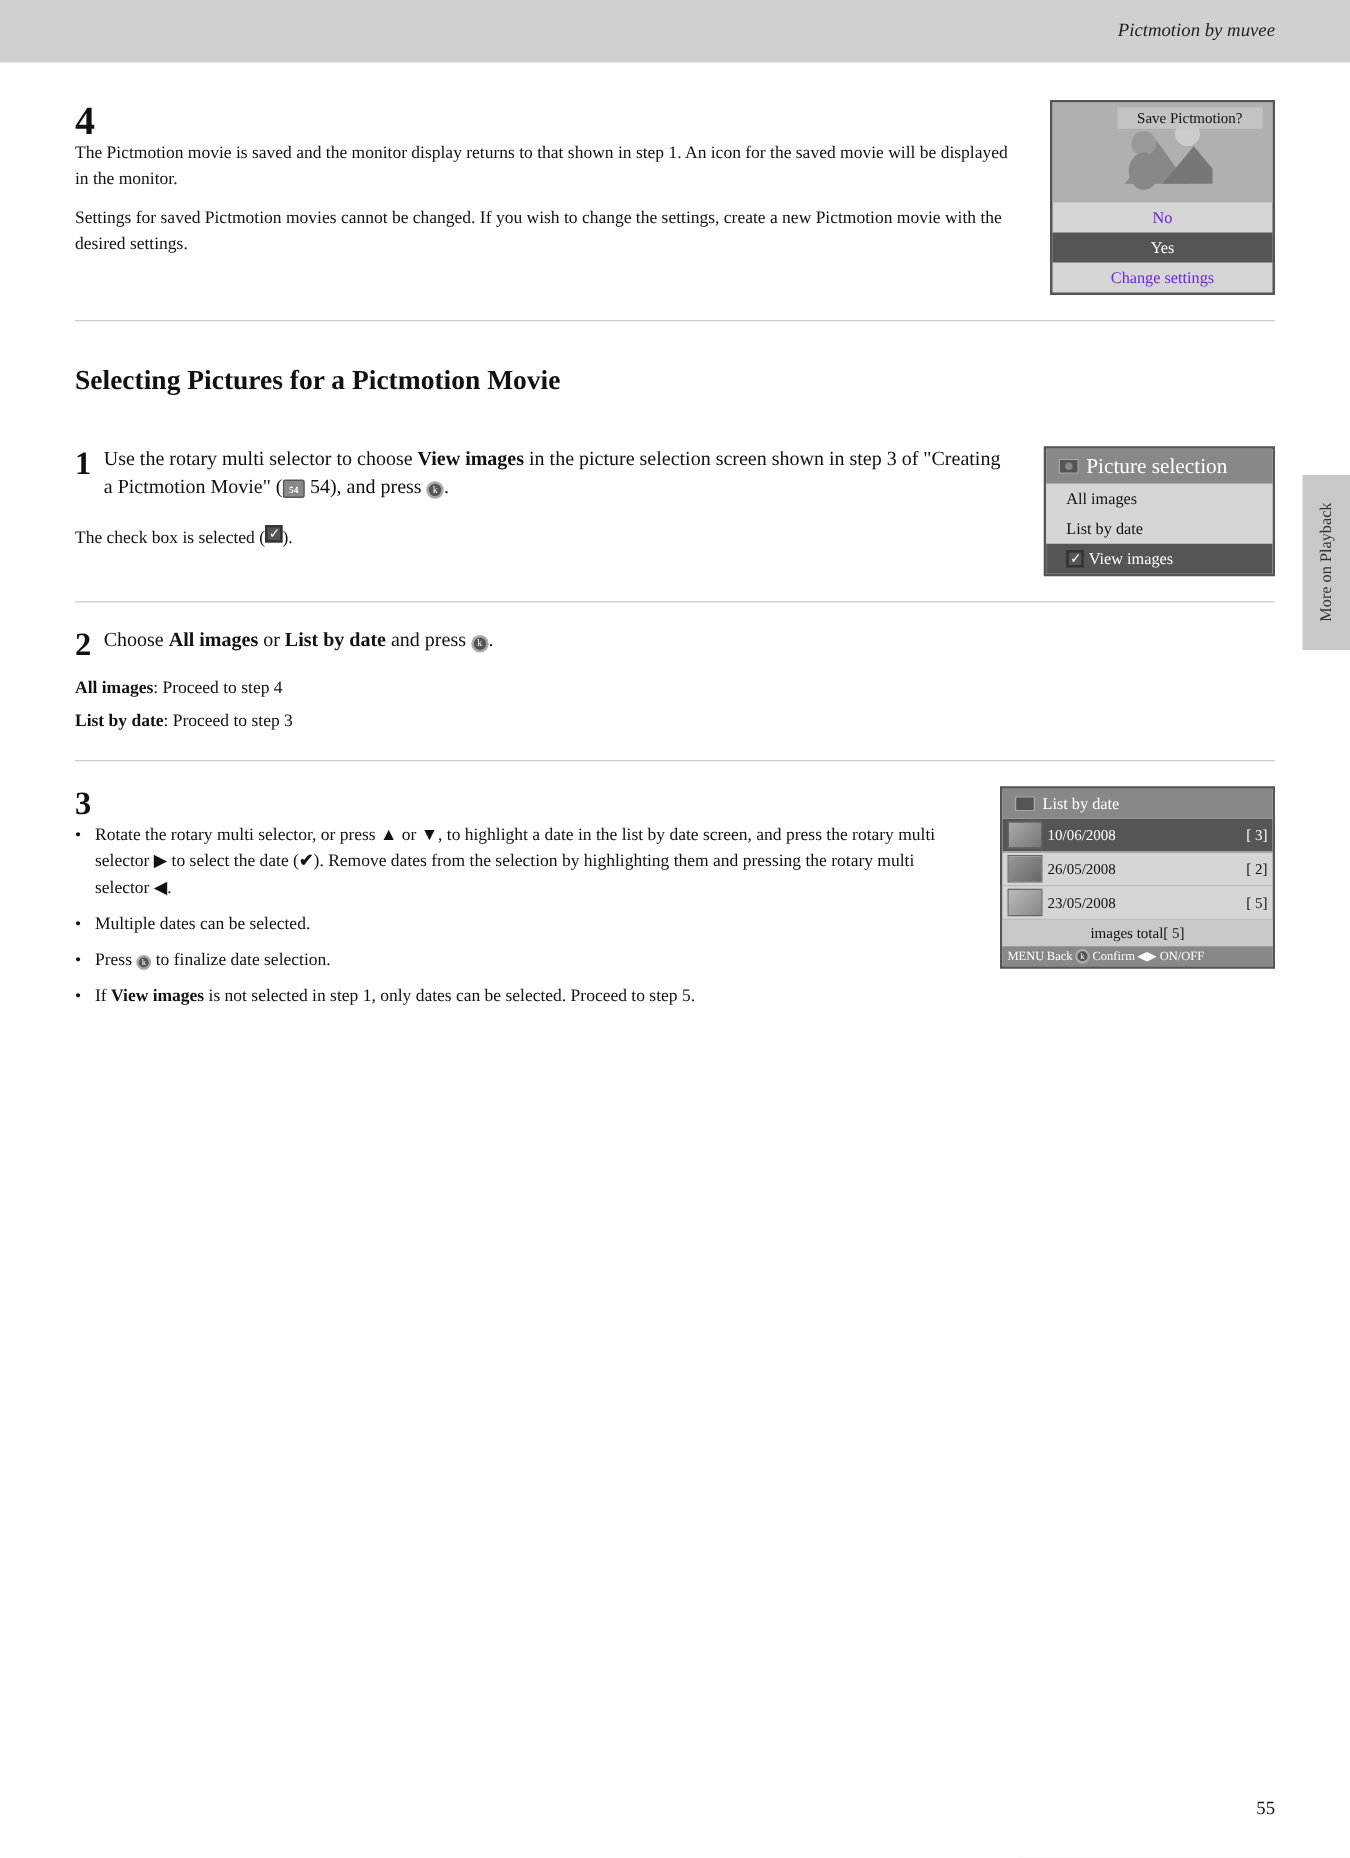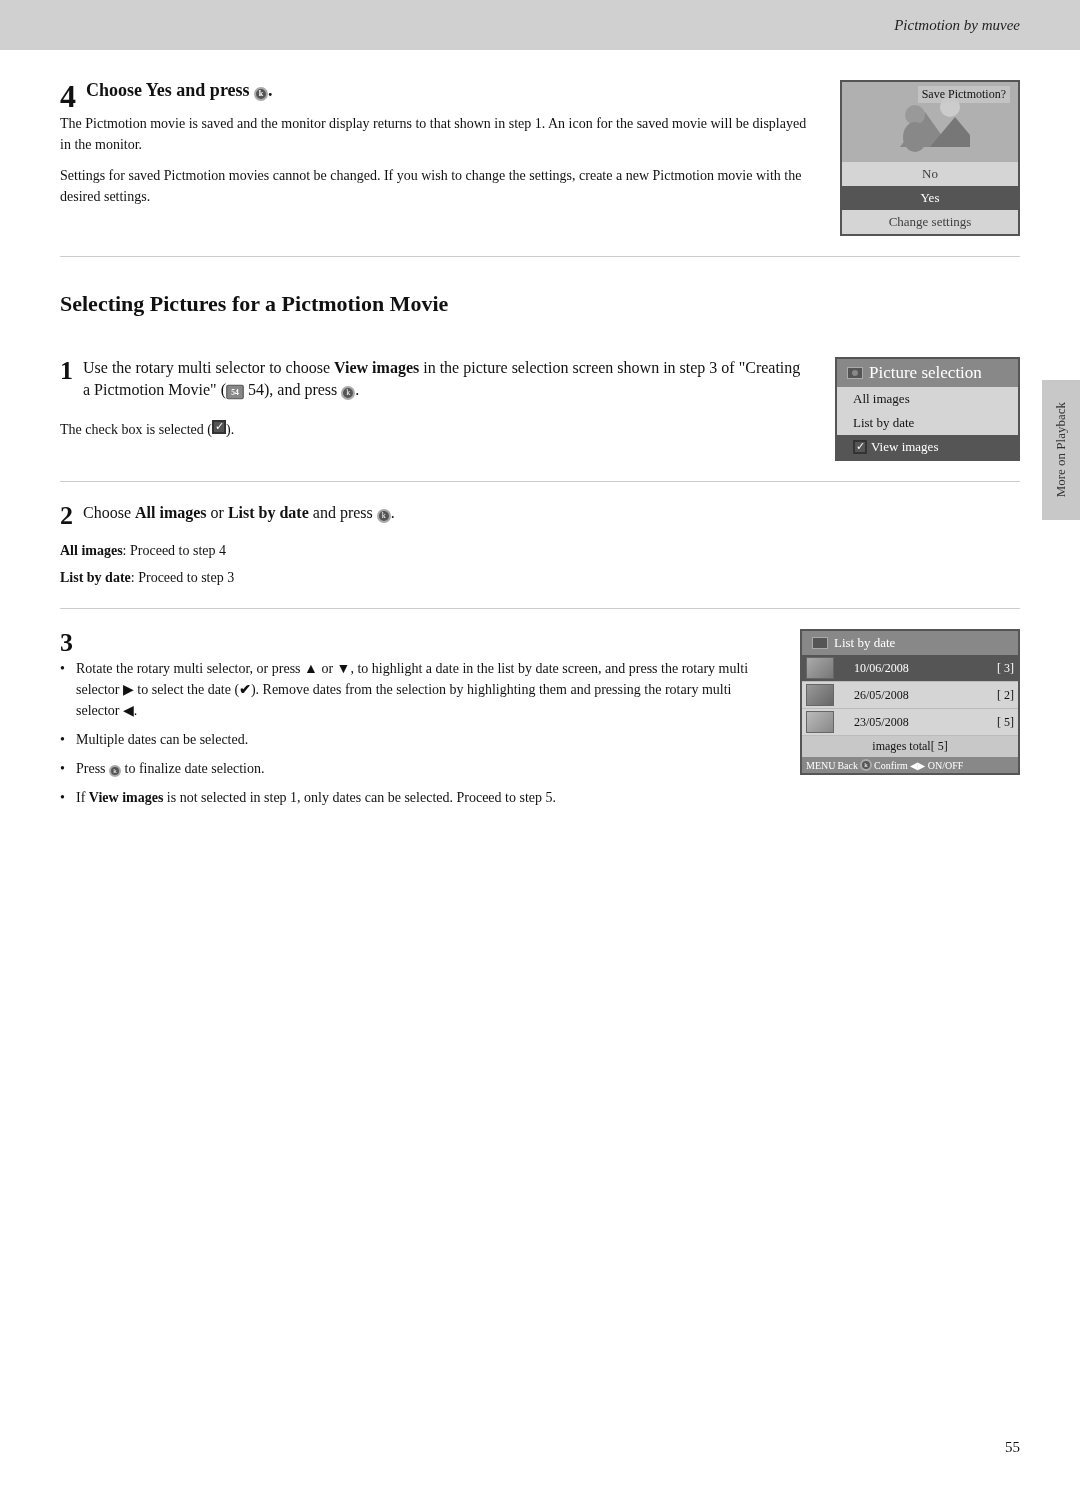--- a/index.html
+++ b/index.html
@@ -272,21 +272,21 @@
 
     .cam-screen-3-body {
       background: #d5d5d5;
     }
 
     .cam-screen-3-row {
       display: flex;
       align-items: center;
       padding: 2px 4px;
       border-bottom: 1px solid #bbb;
-      gap: 20px;
+      gap: 4px;
     }
 
     .cam-screen-3-row.selected {
       background: #555;
       color: #fff;
     }
 
     .thumb {
       width: 28px;
       height: 22px;
@@ -399,27 +399,27 @@
       align-items: center;
       justify-content: center;
     }
 
     .save-screen-top-label {
       position: absolute;
       top: 4px;
       right: 8px;
       font-size: 12px;
       background: rgba(200,200,200,0.8);
-      padding: 1px 4px;
+      padding: 1px 16px;
     }
 
     .save-menu-item {
       padding: 4px 12px;
       font-size: 13px;
-      color: #404040;
+      color: #6d28d9;
       text-align: center;
     }
 
     .save-menu-item.selected {
       background: #555;
       color: #fff;
     }
 
     
     .step3-row {
@@ -451,23 +451,20 @@
   </div>
 
   <div class="page-number">55</div>
 
   <div class="content">
 
     <div class="section-4">
       <div class="section-4-text">
         <div class="clearfix">
           <span class="step-number-large">4</span>
-          <div class="step-heading">
-            <span>Choose </span><span class="bold">Yes</span><span> and press </span><span class="ok-circle">k</span><span>.</span>
-          </div>
         </div>
         <p>The Pictmotion movie is saved and the monitor display returns to that shown in step 1. An icon for the saved movie will be displayed in the monitor.</p>
         <p>Settings for saved Pictmotion movies cannot be changed. If you wish to change the settings, create a new Pictmotion movie with the desired settings.</p>
       </div>
 
       <div class="save-screen">
         <div class="save-screen-top">
           <div class="save-screen-top-label">Save Pictmotion?</div>
 
           <svg width="80" height="70" viewBox="0 0 80 70">

